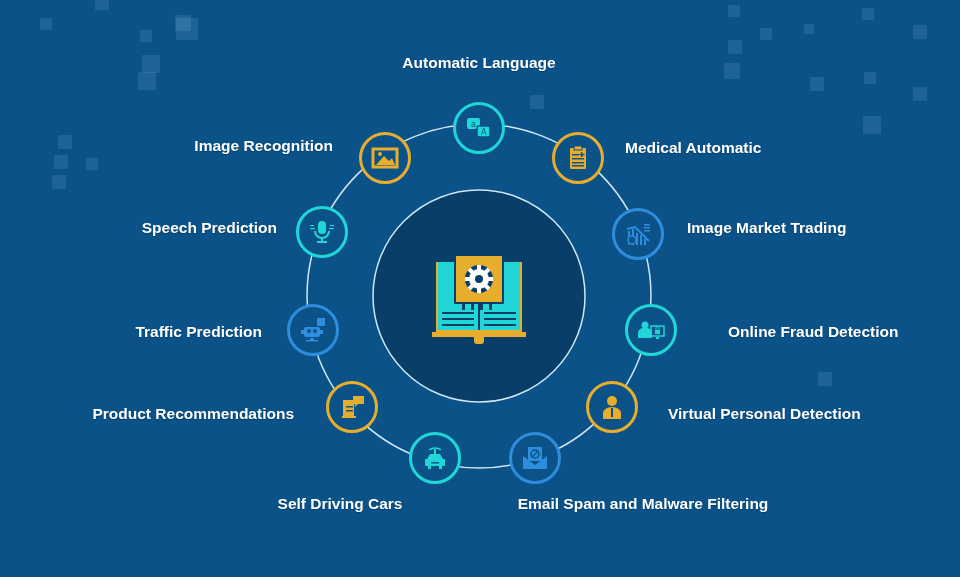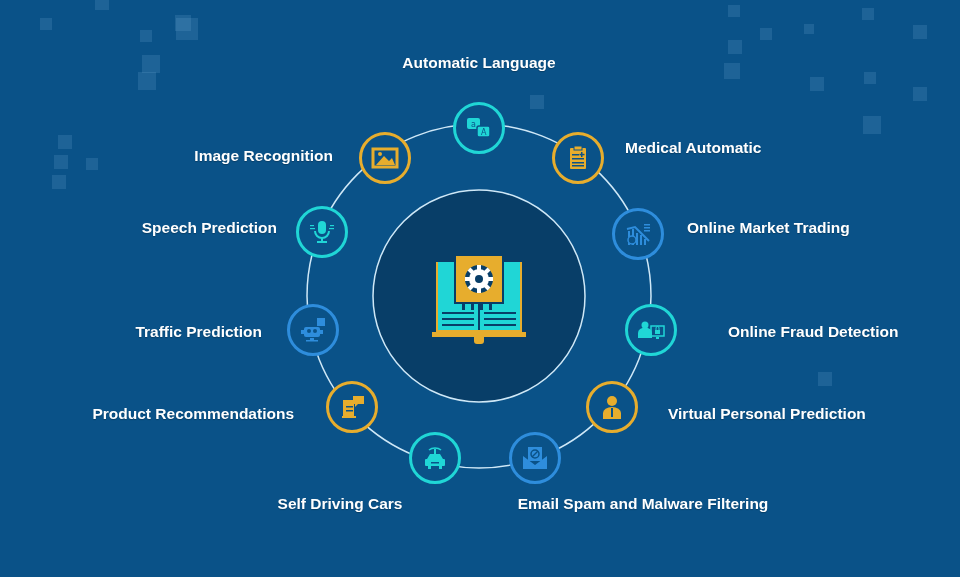--- a/index.html
+++ b/index.html
@@ -197,22 +197,22 @@
       <rect x="8" y="4" width="14" height="14" fill="#2e8ddc"></rect>
       <circle cx="15" cy="11" r="4" fill="none" stroke="#0a5288" stroke-width="1.5"></circle>
       <line x1="12" y1="14" x2="18" y2="8" stroke="#0a5288" stroke-width="1.5"></line>
       <path d="M3 13 l12 9 l12 -9 v13 h-24z" fill="#2e8ddc"></path>
     </svg>
 </div>
 
 <div class="lbl c" style="left:479px;top:53px">
   <div>Automatic Language</div>
 </div>
-<div class="lbl r" style="left:333px;top:147px">Image Recognition</div>
+<div class="lbl r" style="left:333px;top:137px">Image Recognition</div>
 <div class="lbl" style="left:625px;top:139px">Medical Automatic</div>
 <div class="lbl r" style="left:277px;top:219px">Speech Prediction</div>
-<div class="lbl" style="left:687px;top:219px">Online Market Trading</div>
+<div class="lbl" style="left:687px;top:219px">Image Market Trading</div>
 <div class="lbl r" style="left:262px;top:323px">Traffic Prediction</div>
 <div class="lbl" style="left:728px;top:323px">Online Fraud Detection</div>
 <div class="lbl r" style="left:294px;top:405px">Product Recommendations</div>
-<div class="lbl" style="left:668px;top:405px">Virtual Personal Prediction</div>
+<div class="lbl" style="left:668px;top:405px">Virtual Personal Detection</div>
 <div class="lbl c" style="left:340px;top:494px">Self Driving Cars</div>
 <div class="lbl c" style="left:643px;top:494px">Email Spam and Malware Filtering</div>
 
 </body></html>

